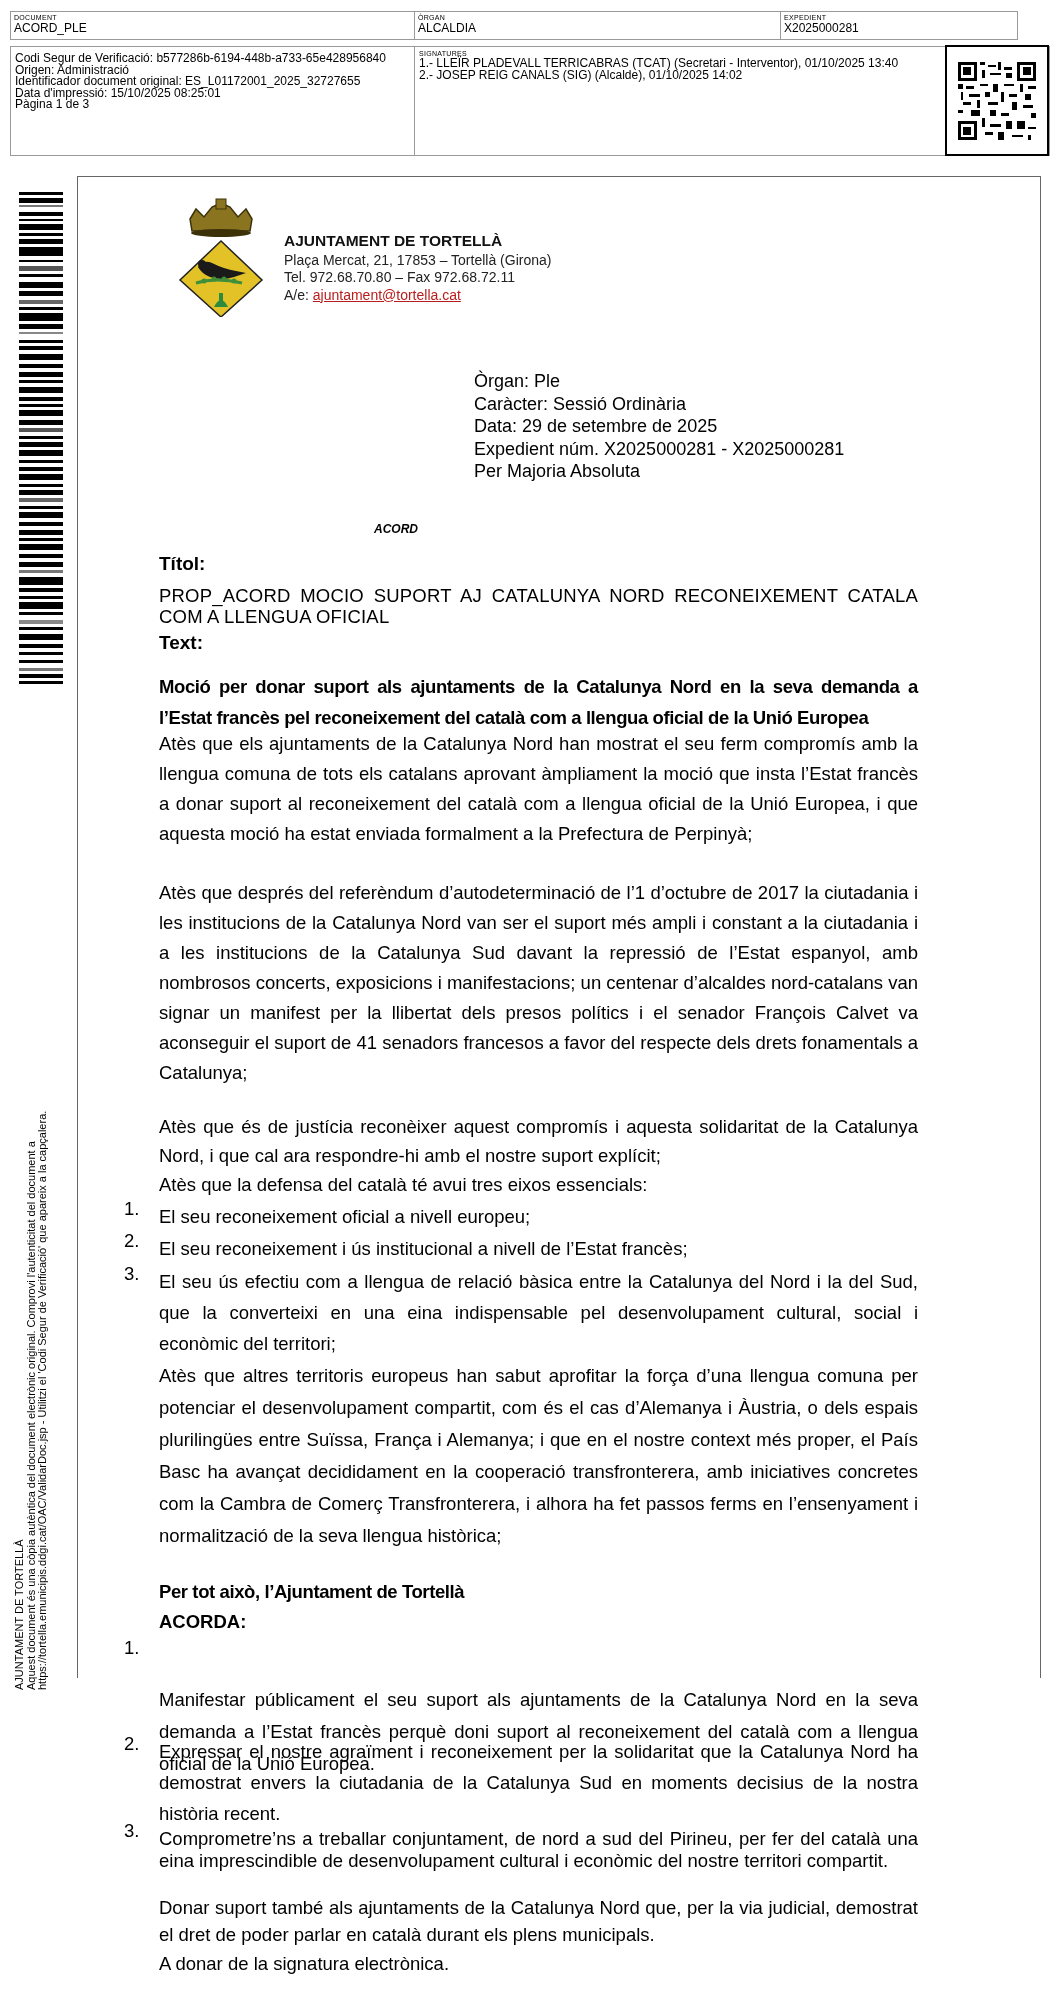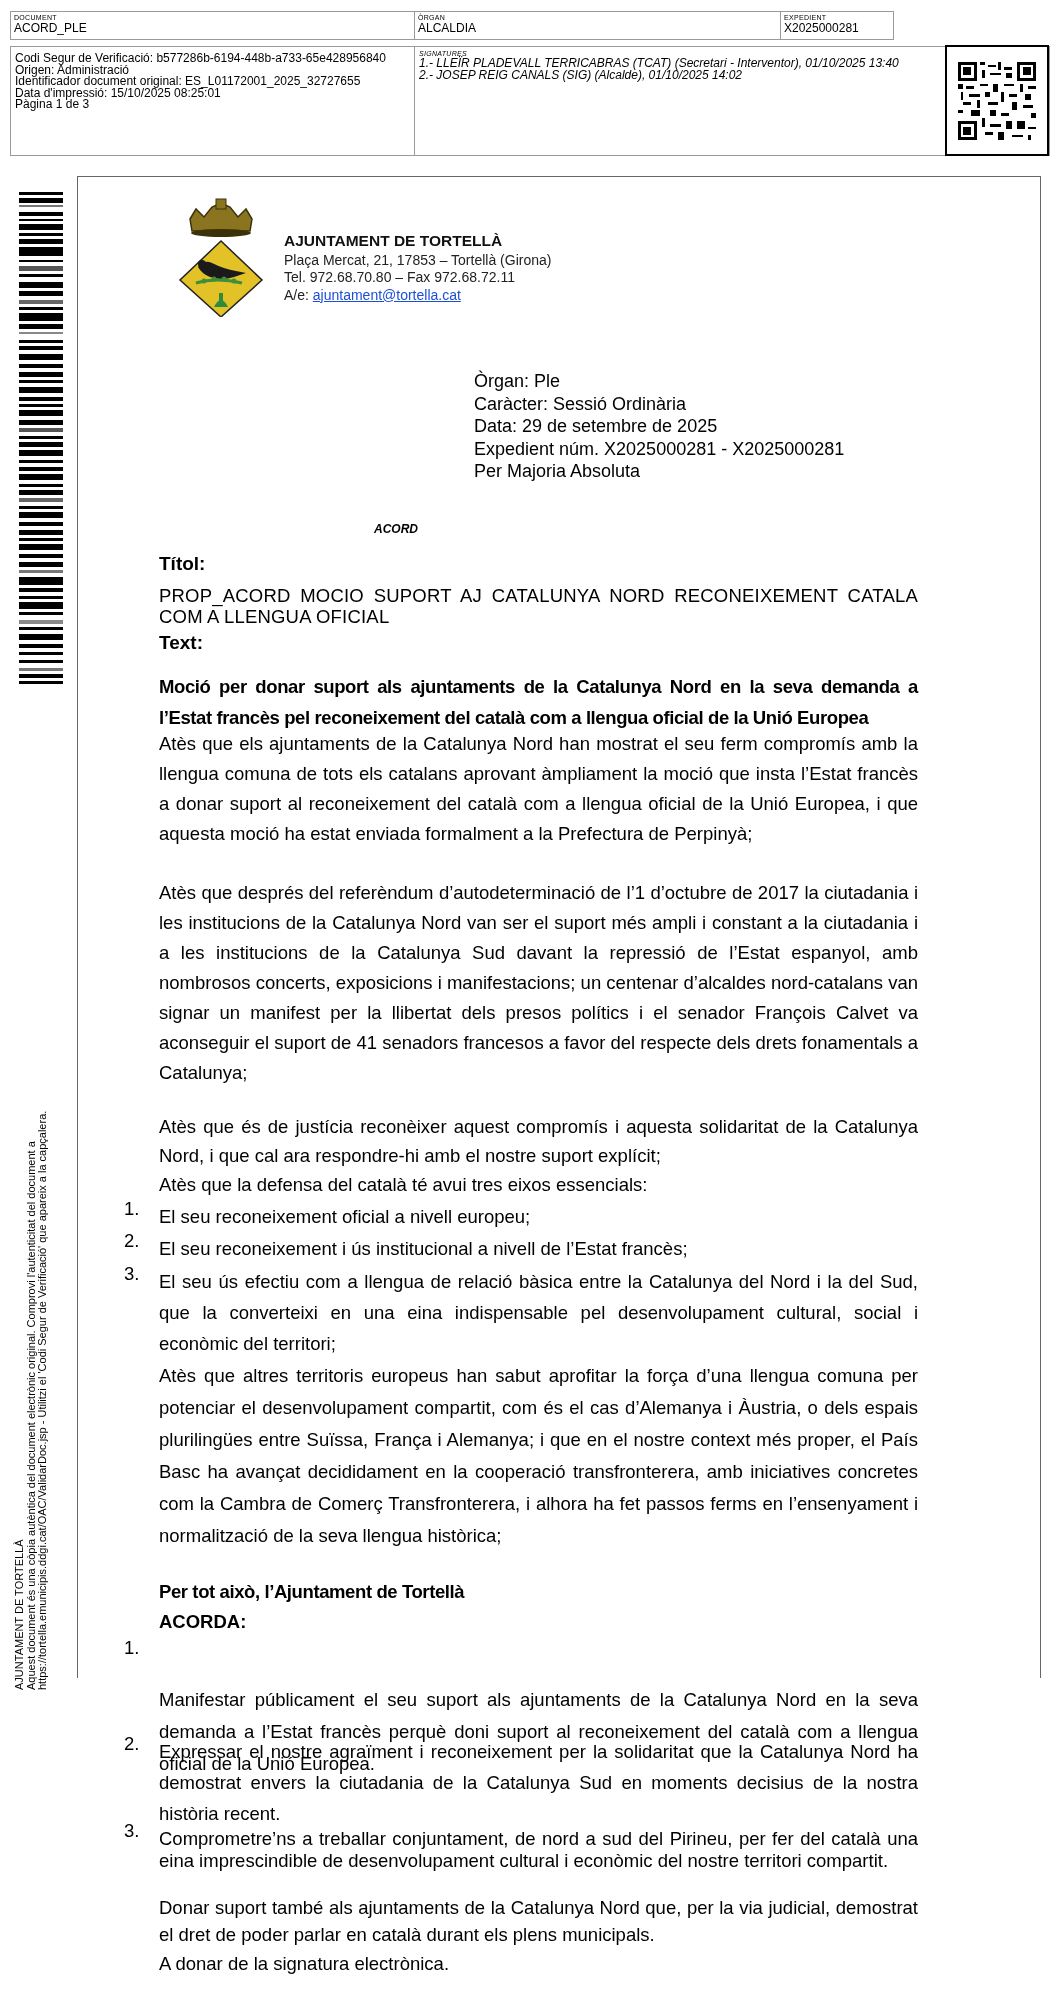--- a/index.html
+++ b/index.html
@@ -1,32 +1,32 @@
 <!DOCTYPE html>
 <html><head>
 <meta charset="utf-8">
 <style>
   html, body { margin: 0; padding: 0; background: #ffffff; }
   body { width: 1060px; height: 1992px; position: relative; overflow: hidden;
          font-family: "Liberation Sans", sans-serif; color: #000; }
 
   
-  .hdr-row1 { position: absolute; left: 10px; top: 11px; width: 884px; height: 29px;
+  .hdr-row1 { position: absolute; left: 10px; top: 11px; width: 1008px; height: 29px;
               border: 1px solid #9a9a9a; display: flex; box-sizing: border-box; justify-content: space-between; }
   .hdr-cell { box-sizing: border-box; padding: 2px 3px 0 3px; border-right: 1px solid #9a9a9a; }
   .hdr-cell:last-child { border-right: none; }
   .hdr-label { font-size: 7px; letter-spacing: 0.3px; line-height: 8px; display: block; }
   .hdr-value { font-size: 12px; line-height: 13px; display: block; }
 
   .hdr-row2 { position: absolute; left: 10px; top: 46px; width: 1040px; height: 110px;
               border: 1px solid #9a9a9a; display: flex; box-sizing: border-box; justify-content: space-between; }
   .csv-cell { width: 404px; box-sizing: border-box; padding: 6px 4px; border-right: 1px solid #9a9a9a;
               font-size: 12px; line-height: 11.5px; }
   .csv-cell span { display: block; }
-  .sig-cell { flex: 1; box-sizing: border-box; padding: 3px 4px; font-size: 12px; line-height: 11.5px; position: relative; font-style: italic; }
+  .sig-cell { flex: 1; box-sizing: border-box; padding: 3px 4px; font-size: 12px; line-height: 11.5px; position: relative; }
   .sig-cell .hdr-label { margin-bottom: 0; }
   .sig-cell .sig-line { display: block; }
   .qr-box { position: absolute; right: 0; top: -2px; width: 104px; height: 111px;
             border: 2px solid #000; box-sizing: border-box; background: #fff;
             display: flex; align-items: center; justify-content: center; }
 
   
   .barcode { position: absolute; left: 19px; top: 192px; width: 44px; height: 492px; }
   .side-text { position: absolute; left: 14px; top: 1690px; transform-origin: 0 0; transform: rotate(-90deg);
                font-size: 11px; line-height: 11.5px; white-space: nowrap; width: 690px; }
@@ -35,21 +35,21 @@
   
   .frame { position: absolute; left: 77px; top: 176px; width: 964px; height: 1502px;
            border-left: 1px solid #666; border-top: 1px solid #666; border-right: 1px solid #666;
            box-sizing: border-box; }
 
   
   .crest { position: absolute; left: 176px; top: 197px; width: 90px; height: 120px; }
   .lh { position: absolute; left: 284px; top: 232px; font-size: 14px; line-height: 17.5px; color: #222; }
   .lh .lh-name { font-weight: bold; font-size: 15.5px; color: #111; display: block; margin-bottom: 2px; }
   .lh span { display: block; }
-  .lh a { color: #1d4ed8; text-decoration: underline; }
+  .lh a { color: #b91c1c; text-decoration: underline; }
 
   
   .meta { position: absolute; left: 474px; top: 324px; width: 444px; font-size: 18px; line-height: 22.5px; margin-top: 46px; }
   .meta span { display: block; }
   .meta .just { text-align: justify; }
   .acord-title { position: absolute; left: 374px; top: 522px; font-size: 12px; font-weight: bold; font-style: italic; }
   .label-b { position: absolute; left: 159px; font-size: 19px; font-weight: bold; }
   .para { position: absolute; left: 159px; width: 759px; font-size: 18.5px; text-align: justify; text-align-last: left; margin-top: 8px; }
   .bold { font-weight: bold; }
   .num { position: absolute; left: 124px; font-size: 18.5px; }

